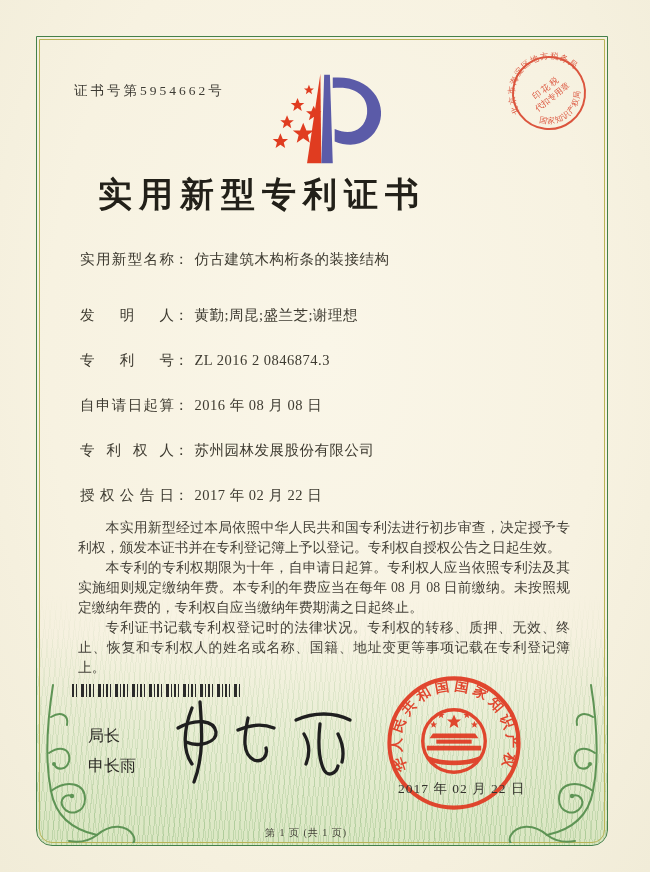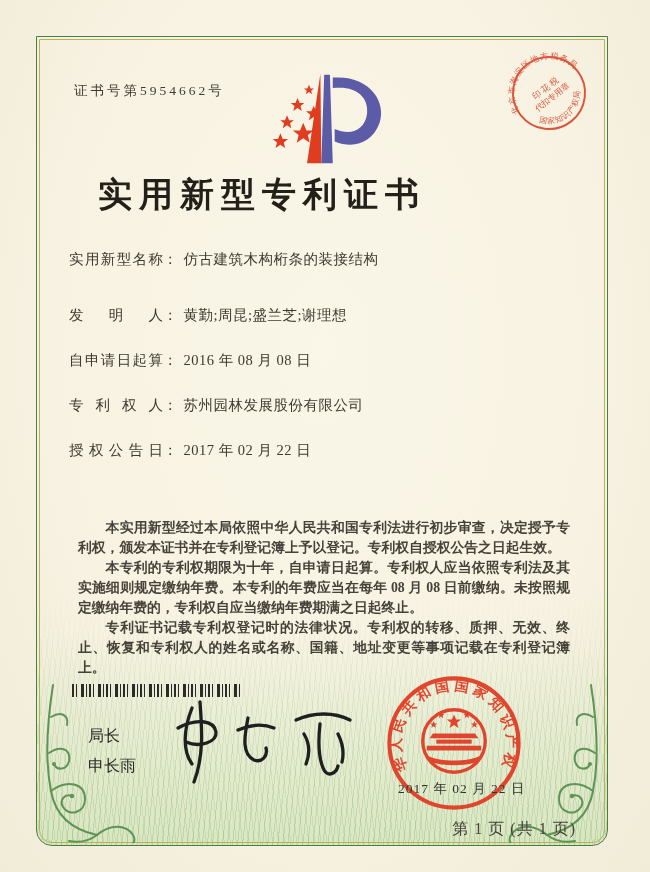--- a/index.html
+++ b/index.html
@@ -42,55 +42,55 @@
     position:absolute;left:74px;top:82px;
     font-size:13.5px;letter-spacing:3px;color:#3d3b34;
   }
   .logo{position:absolute;left:266px;top:70px;width:124px;height:100px;}
   .title{
     position:absolute;left:0;top:172px;width:524px;text-align:center;
     font-size:34px;font-weight:700;letter-spacing:7px;color:#222019;
   }
 
   
-  .fields{position:absolute;left:69px;top:252px;width:486px;font-size:14.5px;color:#3d3a30;}
+  .fields{position:absolute;left:80px;top:252px;width:486px;font-size:14.5px;color:#3d3a30;}
   .frow{height:15px;line-height:15px;margin-bottom:30px;white-space:nowrap;}
   .frow:first-child{margin-bottom:41px;}
   .flabel{display:inline-block;width:94px;text-align:justify;text-align-last:justify;vertical-align:top;}
   .fcolon{display:inline-block;margin-right:6px;}
   .fvalue{letter-spacing:.5px;}
 
   
   .body-text{
     position:absolute;left:78px;top:518px;width:492px;
     font-size:13.8px;line-height:20px;text-align:justify;color:#45423a;
   }
-  .body-text p{margin:0;text-indent:2em;font-weight:bold;}
+  .body-text p{margin:0;text-indent:2em;}
 
   
   .barcode{
     position:absolute;left:72px;top:684px;width:168px;height:13px;
     background:repeating-linear-gradient(90deg,
       #2b2b2b 0 2px, transparent 2px 4px,
       #2b2b2b 4px 5px, transparent 5px 9px,
       #2b2b2b 9px 12px, transparent 12px 14px,
       #2b2b2b 14px 15px, transparent 15px 17px);
   }
   .director{position:absolute;left:88px;top:722px;font-size:16px;line-height:30px;color:#2c2b26;
     font-family:Liberation Mono, monospace;}
   .signature{position:absolute;left:162px;top:694px;width:200px;height:95px;}
 
   .seal{position:absolute;left:386px;top:672px;width:136px;height:142px;opacity:.93;}
   .seal-date{
     position:absolute;left:398px;top:780px;width:150px;z-index:5;
     font-size:13.5px;letter-spacing:1px;color:#33322d;white-space:nowrap;
   }
   .page-footer{
-    position:absolute;left:36px;bottom:32px;width:540px;text-align:right;
-    font-size:16px;letter-spacing:1px;color:#45423a;
+    position:absolute;left:36px;bottom:32px;width:540px;text-align:center;
+    font-size:10px;letter-spacing:1px;color:#45423a;
   }
 
   
   .tax-stamp{position:absolute;left:502px;top:46px;width:94px;height:94px;
     transform:rotate(-38deg);opacity:.88;}
 </style>
 </head>
 <body>
 
 <div class="paper">
@@ -150,20 +150,23 @@
   </svg>
 
   <div class="title">实用新型专利证书</div>
 
   <div class="fields">
     <div class="frow">
       <span class="flabel">实用新型名称</span><span class="fcolon">：</span><span class="fvalue">仿古建筑木构桁条的装接结构</span>
     </div>
     <div class="frow">
       <span class="flabel">发明人</span><span class="fcolon">：</span><span class="fvalue">黄勤;周昆;盛兰芝;谢理想</span>
+    </div>
+    <div class="frow">
+      <span class="flabel">专利号</span><span class="fcolon">：</span><span class="fvalue">ZL 2016 2 0846874.3</span>
     </div>
     <div class="frow">
       <span class="flabel">自申请日起算</span><span class="fcolon">：</span><span class="fvalue">2016 年 08 月 08 日</span>
     </div>
     <div class="frow">
       <span class="flabel">专利权人</span><span class="fcolon">：</span><span class="fvalue">苏州园林发展股份有限公司</span>
     </div>
     <div class="frow">
       <span class="flabel">授权公告日</span><span class="fcolon">：</span><span class="fvalue">2017 年 02 月 22 日</span>
     </div>

